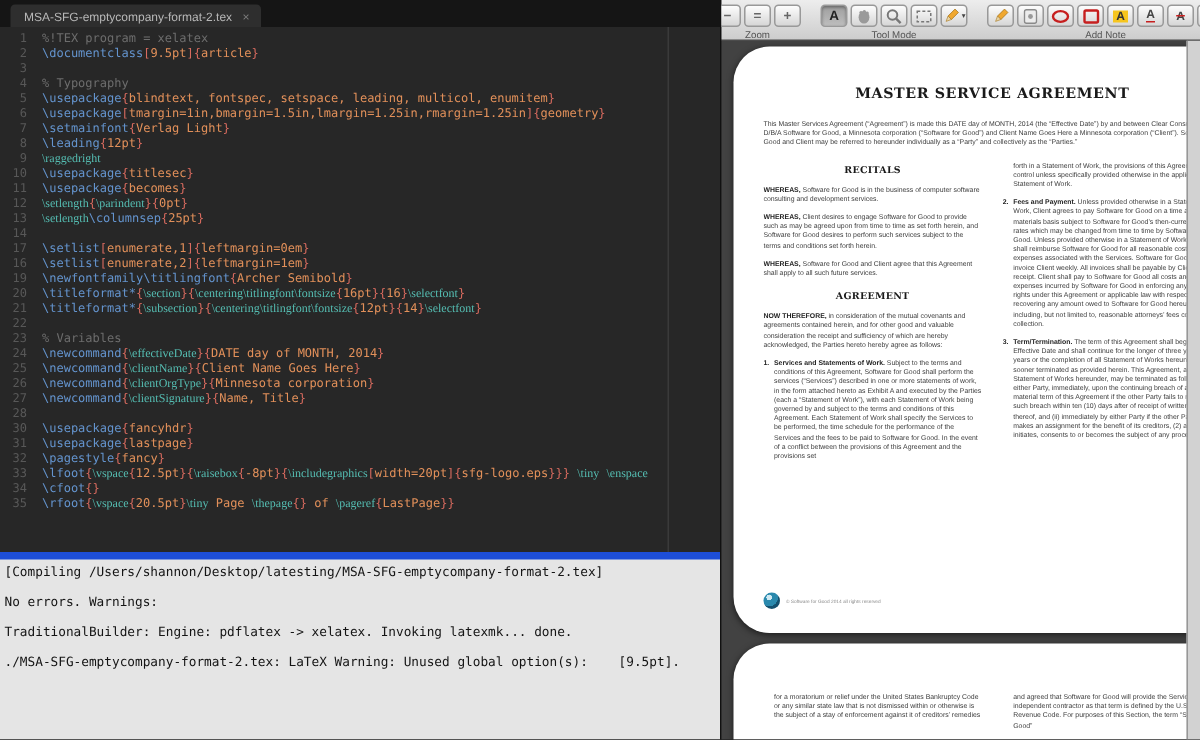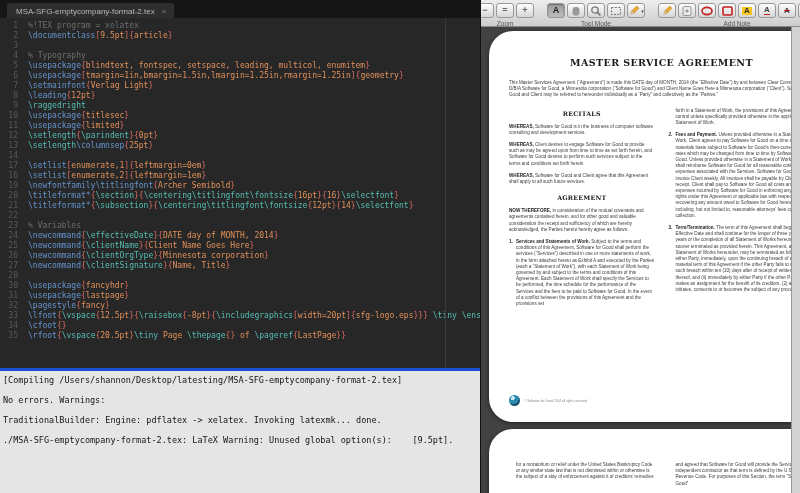--- a/index.html
+++ b/index.html
@@ -11,25 +11,25 @@
   .tab-bar { height:18px; background:#151515; display:flex; align-items:flex-end; flex:none; }
   .tab { margin-left:7px; height:15px; background:#2e2e2e; border-radius:3px 3px 0 0; padding:2px 8px 0 9px;
          font-size:8px; color:#b8b8b8; display:flex; align-items:center; gap:7px; }
   .tab-close { color:#7d7d7d; font-size:8px; }
   .code-area { height:350px; flex:none; position:relative; overflow:hidden; background:#272727; padding-top:3px; }
   .ruler { position:absolute; left:445px; top:0; bottom:0; width:1px; background:#3a3a3a; }
   .code-line { display:flex; height:10px; line-height:10px; font-family:"DejaVu Sans Mono",monospace; font-size:8px; white-space:pre; }
   .ln { width:18px; text-align:right; color:#585858; flex:none; margin-right:10px; }
   .lc { color:#c8c8c8; }
   .cmd  { color:#6494ce; }
-  .cmd2 { color:#55bdb2; }
+  .cmd2 { color:#55bdb2;font-family:Liberation Serif, serif; }
   .brc  { color:#d96b5f; }
   .arg  { color:#e2905a; }
   .cmt  { color:#6d6d6d; }
-  .console { flex:1; background:#e5e5e5; border-top:3px solid #1d4ed8; padding:4px 3px; overflow:hidden; }
+  .console { flex:1; background:#e5e5e5; border-top:5px solid #1d4ed8; padding:4px 3px; overflow:hidden; }
   .console-line { font-family:"DejaVu Sans Mono",monospace; font-size:8.5px; color:#141414; line-height:10px; margin-bottom:10px; white-space:pre; }
 
   
   .pdf-pane { width:320px; height:493px; display:flex; flex-direction:column; border-left:1px solid #111; }
   .toolbar { height:27px; flex:none; background:linear-gradient(#ededed,#cdcdcd); border-bottom:1px solid #8a8a8a;
              display:flex; align-items:flex-start; padding:3px 0 0 0; overflow:hidden; }
   .tb-group { margin-left:-5px; display:flex; flex-direction:column; align-items:center; }
   .tb-group + .tb-group { margin-left:13px; }
   .tb-btns { display:flex; gap:2px; }
   .tb-btn { width:18px; height:15px; border:1px solid #999; border-radius:3px; background:linear-gradient(#fdfdfd,#d6d6d6);
@@ -88,21 +88,21 @@
     <div class="code-line"><span class="ln">1</span><span class="lc"><span class="cmt">%!TEX program = xelatex</span></span></div>
         <div class="code-line"><span class="ln">2</span><span class="lc"><span class="cmd">\documentclass</span><span class="brc">[</span><span class="arg">9.5pt</span><span class="brc">]</span><span class="brc">{</span><span class="arg">article</span><span class="brc">}</span></span></div>
         <div class="code-line"><span class="ln">3</span><span class="lc">&nbsp;</span></div>
         <div class="code-line"><span class="ln">4</span><span class="lc"><span class="cmt">% Typography</span></span></div>
         <div class="code-line"><span class="ln">5</span><span class="lc"><span class="cmd">\usepackage</span><span class="brc">{</span><span class="arg">blindtext, fontspec, setspace, leading, multicol, enumitem</span><span class="brc">}</span></span></div>
         <div class="code-line"><span class="ln">6</span><span class="lc"><span class="cmd">\usepackage</span><span class="brc">[</span><span class="arg">tmargin=1in,bmargin=1.5in,lmargin=1.25in,rmargin=1.25in</span><span class="brc">]</span><span class="brc">{</span><span class="arg">geometry</span><span class="brc">}</span></span></div>
         <div class="code-line"><span class="ln">7</span><span class="lc"><span class="cmd">\setmainfont</span><span class="brc">{</span><span class="arg">Verlag Light</span><span class="brc">}</span></span></div>
         <div class="code-line"><span class="ln">8</span><span class="lc"><span class="cmd">\leading</span><span class="brc">{</span><span class="arg">12pt</span><span class="brc">}</span></span></div>
         <div class="code-line"><span class="ln">9</span><span class="lc"><span class="cmd2">\raggedright</span></span></div>
         <div class="code-line"><span class="ln">10</span><span class="lc"><span class="cmd">\usepackage</span><span class="brc">{</span><span class="arg">titlesec</span><span class="brc">}</span></span></div>
-        <div class="code-line"><span class="ln">11</span><span class="lc"><span class="cmd">\usepackage</span><span class="brc">{</span><span class="arg">limited</span><span class="brc">}</span></span></div>
+        <div class="code-line"><span class="ln">11</span><span class="lc"><span class="cmd">\usepackage</span><span class="brc">{</span><span class="arg">becomes</span><span class="brc">}</span></span></div>
         <div class="code-line"><span class="ln">12</span><span class="lc"><span class="cmd2">\setlength</span><span class="brc">{</span><span class="cmd2">\parindent</span><span class="brc">}</span><span class="brc">{</span><span class="arg">0pt</span><span class="brc">}</span></span></div>
         <div class="code-line"><span class="ln">13</span><span class="lc"><span class="cmd2">\setlength</span><span class="cmd">\columnsep</span><span class="brc">{</span><span class="arg">25pt</span><span class="brc">}</span></span></div>
         <div class="code-line"><span class="ln">14</span><span class="lc">&nbsp;</span></div>
         <div class="code-line"><span class="ln">17</span><span class="lc"><span class="cmd">\setlist</span><span class="brc">[</span><span class="arg">enumerate,1</span><span class="brc">]</span><span class="brc">{</span><span class="arg">leftmargin=0em</span><span class="brc">}</span></span></div>
         <div class="code-line"><span class="ln">16</span><span class="lc"><span class="cmd">\setlist</span><span class="brc">[</span><span class="arg">enumerate,2</span><span class="brc">]</span><span class="brc">{</span><span class="arg">leftmargin=1em</span><span class="brc">}</span></span></div>
         <div class="code-line"><span class="ln">19</span><span class="lc"><span class="cmd">\newfontfamily</span><span class="cmd">\titlingfont</span><span class="brc">{</span><span class="arg">Archer Semibold</span><span class="brc">}</span></span></div>
         <div class="code-line"><span class="ln">20</span><span class="lc"><span class="cmd">\titleformat*</span><span class="brc">{</span><span class="cmd2">\section</span><span class="brc">}</span><span class="brc">{</span><span class="cmd2">\centering</span><span class="cmd2">\titlingfont</span><span class="cmd2">\fontsize</span><span class="brc">{</span><span class="arg">16pt</span><span class="brc">}</span><span class="brc">{</span><span class="arg">16</span><span class="brc">}</span><span class="cmd2">\selectfont</span><span class="brc">}</span></span></div>
         <div class="code-line"><span class="ln">21</span><span class="lc"><span class="cmd">\titleformat*</span><span class="brc">{</span><span class="cmd2">\subsection</span><span class="brc">}</span><span class="brc">{</span><span class="cmd2">\centering</span><span class="cmd2">\titlingfont</span><span class="cmd2">\fontsize</span><span class="brc">{</span><span class="arg">12pt</span><span class="brc">}</span><span class="brc">{</span><span class="arg">14</span><span class="brc">}</span><span class="cmd2">\selectfont</span><span class="brc">}</span></span></div>
         <div class="code-line"><span class="ln">22</span><span class="lc">&nbsp;</span></div>
         <div class="code-line"><span class="ln">23</span><span class="lc"><span class="cmt">% Variables</span></span></div>

